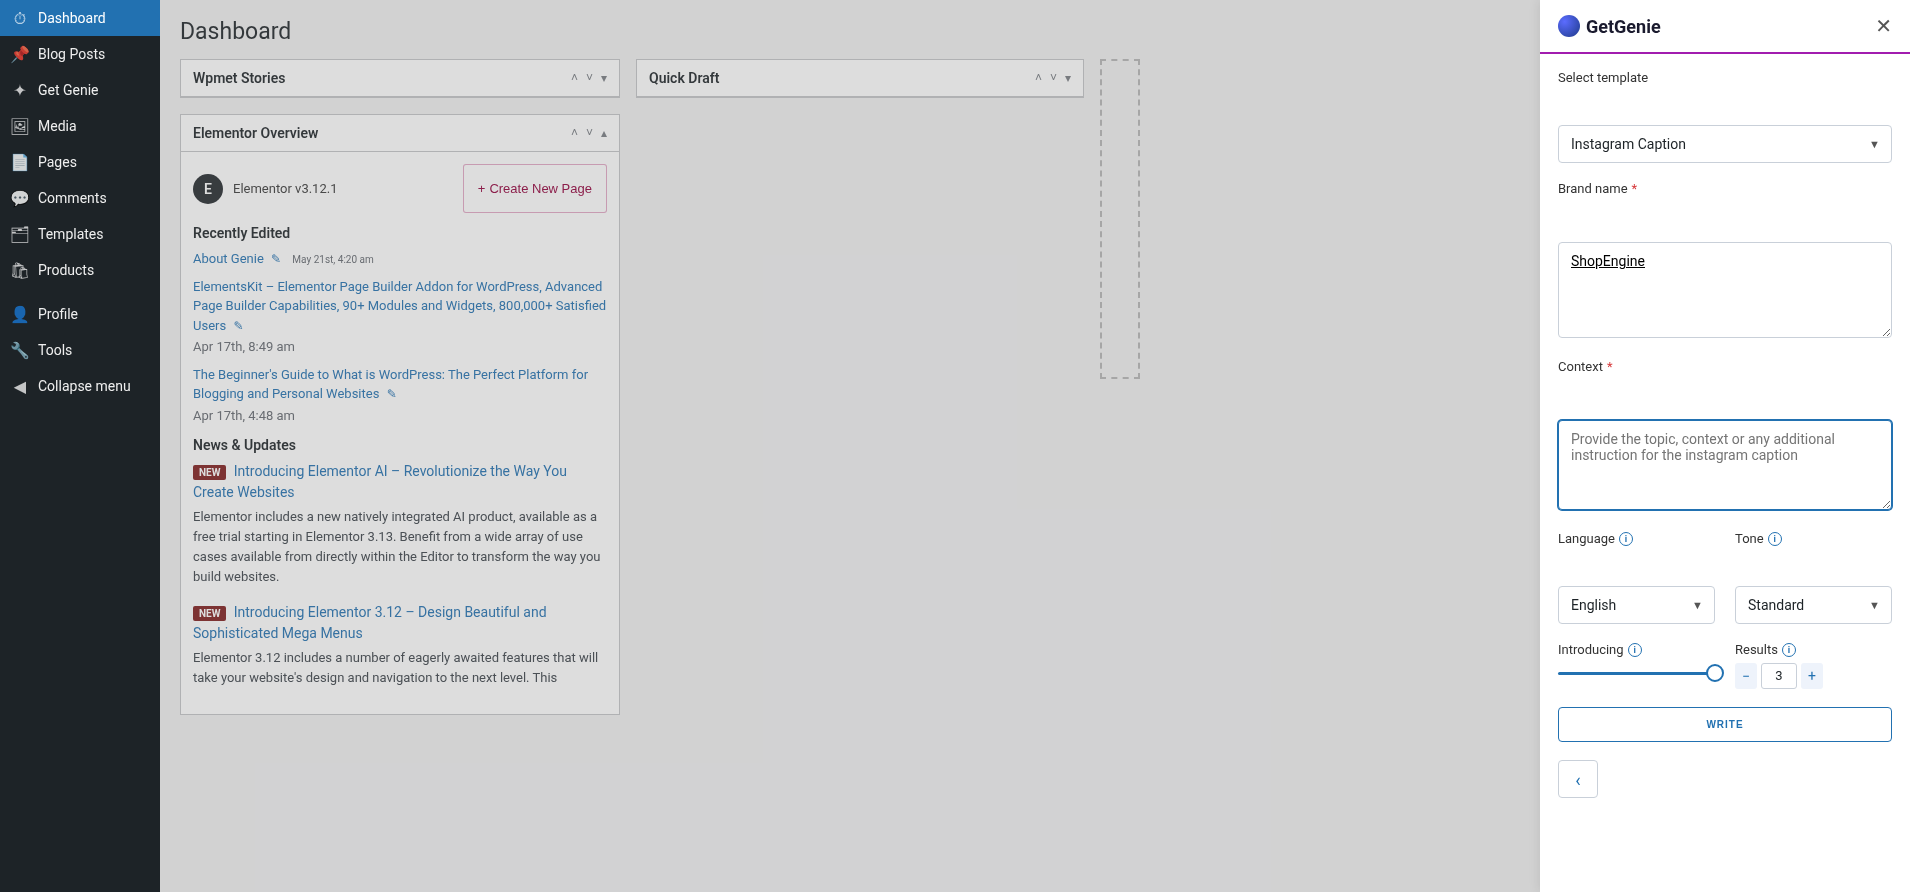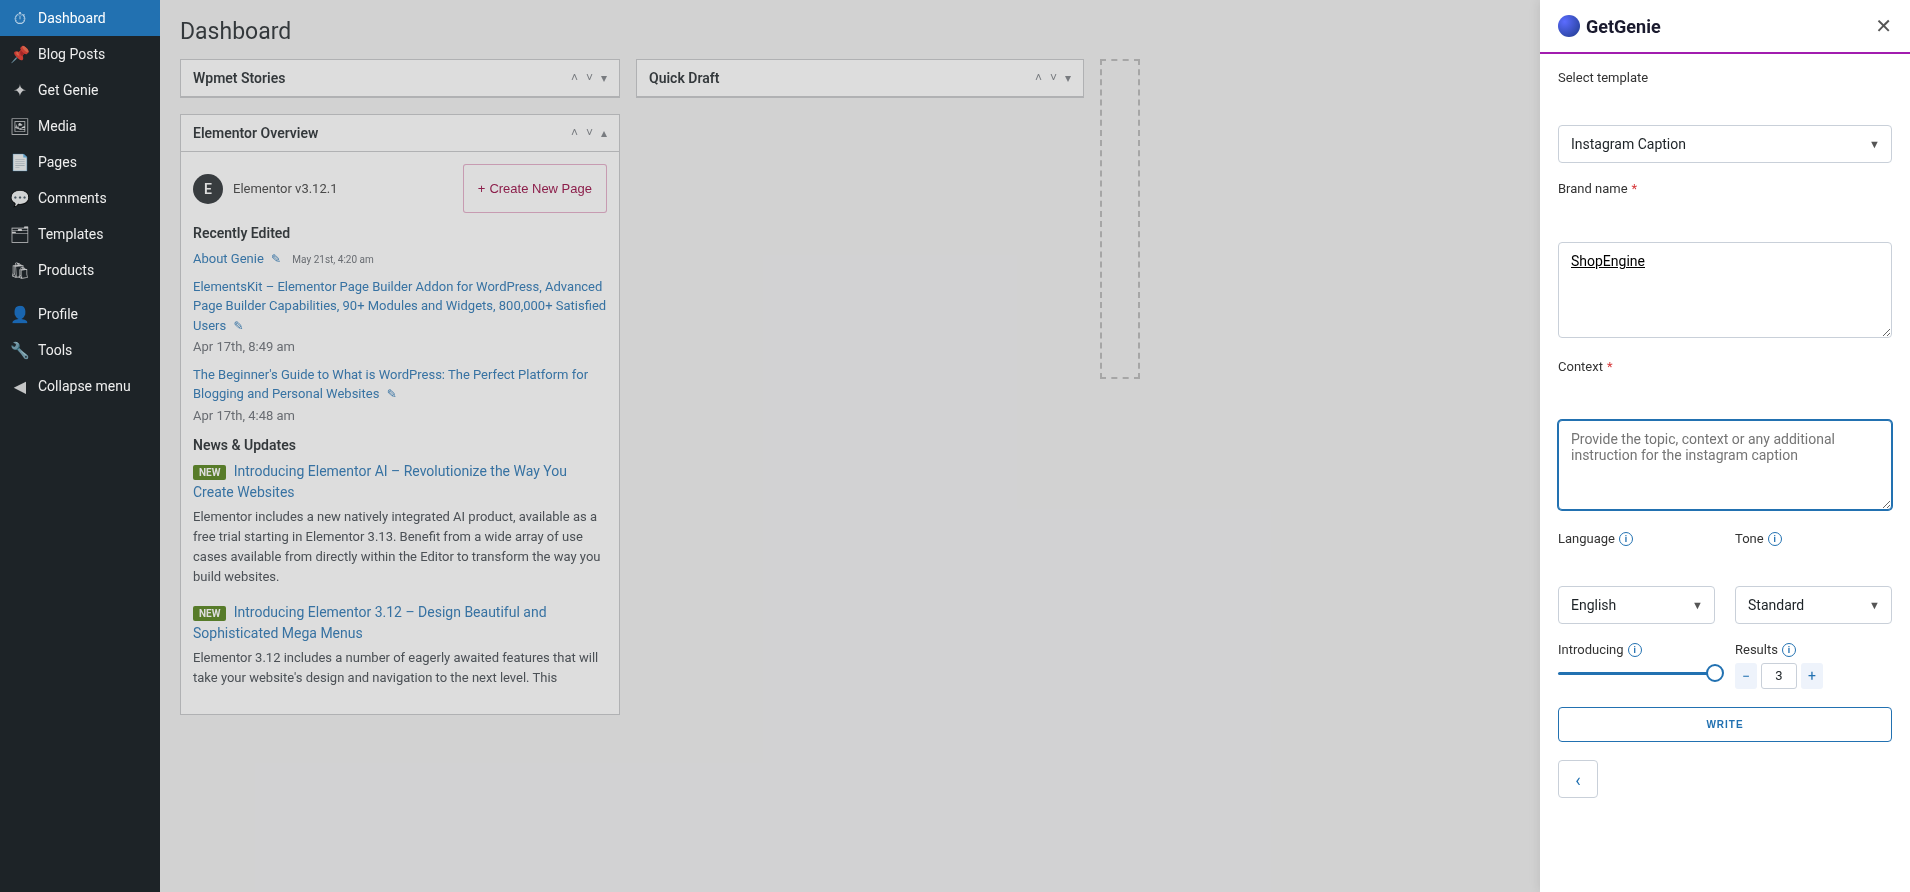--- a/index.html
+++ b/index.html
@@ -33,21 +33,21 @@
 .el-logo { width: 30px; height: 30px; border-radius: 50%; background: #23282d; color:#fff; display:flex; align-items:center; justify-content:center; font-weight:600; font-size: 14px; }
 .el-ver { margin-left: 10px; color: #3a3a3a; font-size: 13px; flex:1; }
 .create-btn { border: 1px solid #93003c55; border-color: #93003c44; color: #93003c; background: #fff; padding: 16px 14px; border-radius: 3px; cursor: pointer; font-size: 13px; border:1px solid #b6246e66; }
 .create-btn .plus { margin-right: 4px; }
 .section-h { font-weight: 600; margin: 12px 0 8px; font-size: 14px; }
 .link { color: #2271b1; cursor: pointer; }
 .pencil { color: #2271b1; margin-left: 4px; font-size: 12px; }
 .meta-date { color: #646970; font-size: 10px; margin-left: 8px; }
 .li { margin-bottom: 8px; line-height: 1.5; }
 .date-line { color: #646970; font-size: 13px; margin-top: 2px; }
-.badge { background: #4d7c0f; color: #fff; font-size: 10px; font-weight: 700; padding: 2px 6px; border-radius: 2px; margin-right: 4px; }
+.badge { background: #7f1d1d; color: #fff; font-size: 10px; font-weight: 700; padding: 2px 6px; border-radius: 2px; margin-right: 4px; }
 .news-title { color: #2271b1; font-weight: 400; font-size: 14px; line-height:1.5; }
 .news-desc { color: #3c434a; font-size: 13px; line-height: 1.55; margin-top: 4px; }
 .news-block { margin-bottom: 14px; }
 
 
 .panel { position: absolute; top: 0; right: 0; bottom: 0; width: 370px; background: #fff; z-index: 10; box-shadow: -2px 0 10px rgba(0,0,0,0.08); display: flex; flex-direction: column; }
 .panel-head { display: flex; align-items: center; justify-content: space-between; padding: 14px 18px; border-bottom: 2px solid #a21caf; }
 .brand { display: flex; align-items: center; gap: 6px; font-weight: 700; font-size: 18px; color: #1a1a2e; }
 .brand-logo { width: 22px; height: 22px; background: radial-gradient(circle at 30% 30%, #5b6cff, #1e3a8a); border-radius: 50%; position: relative; }
 .close { cursor: pointer; font-size: 20px; color: #555; }

